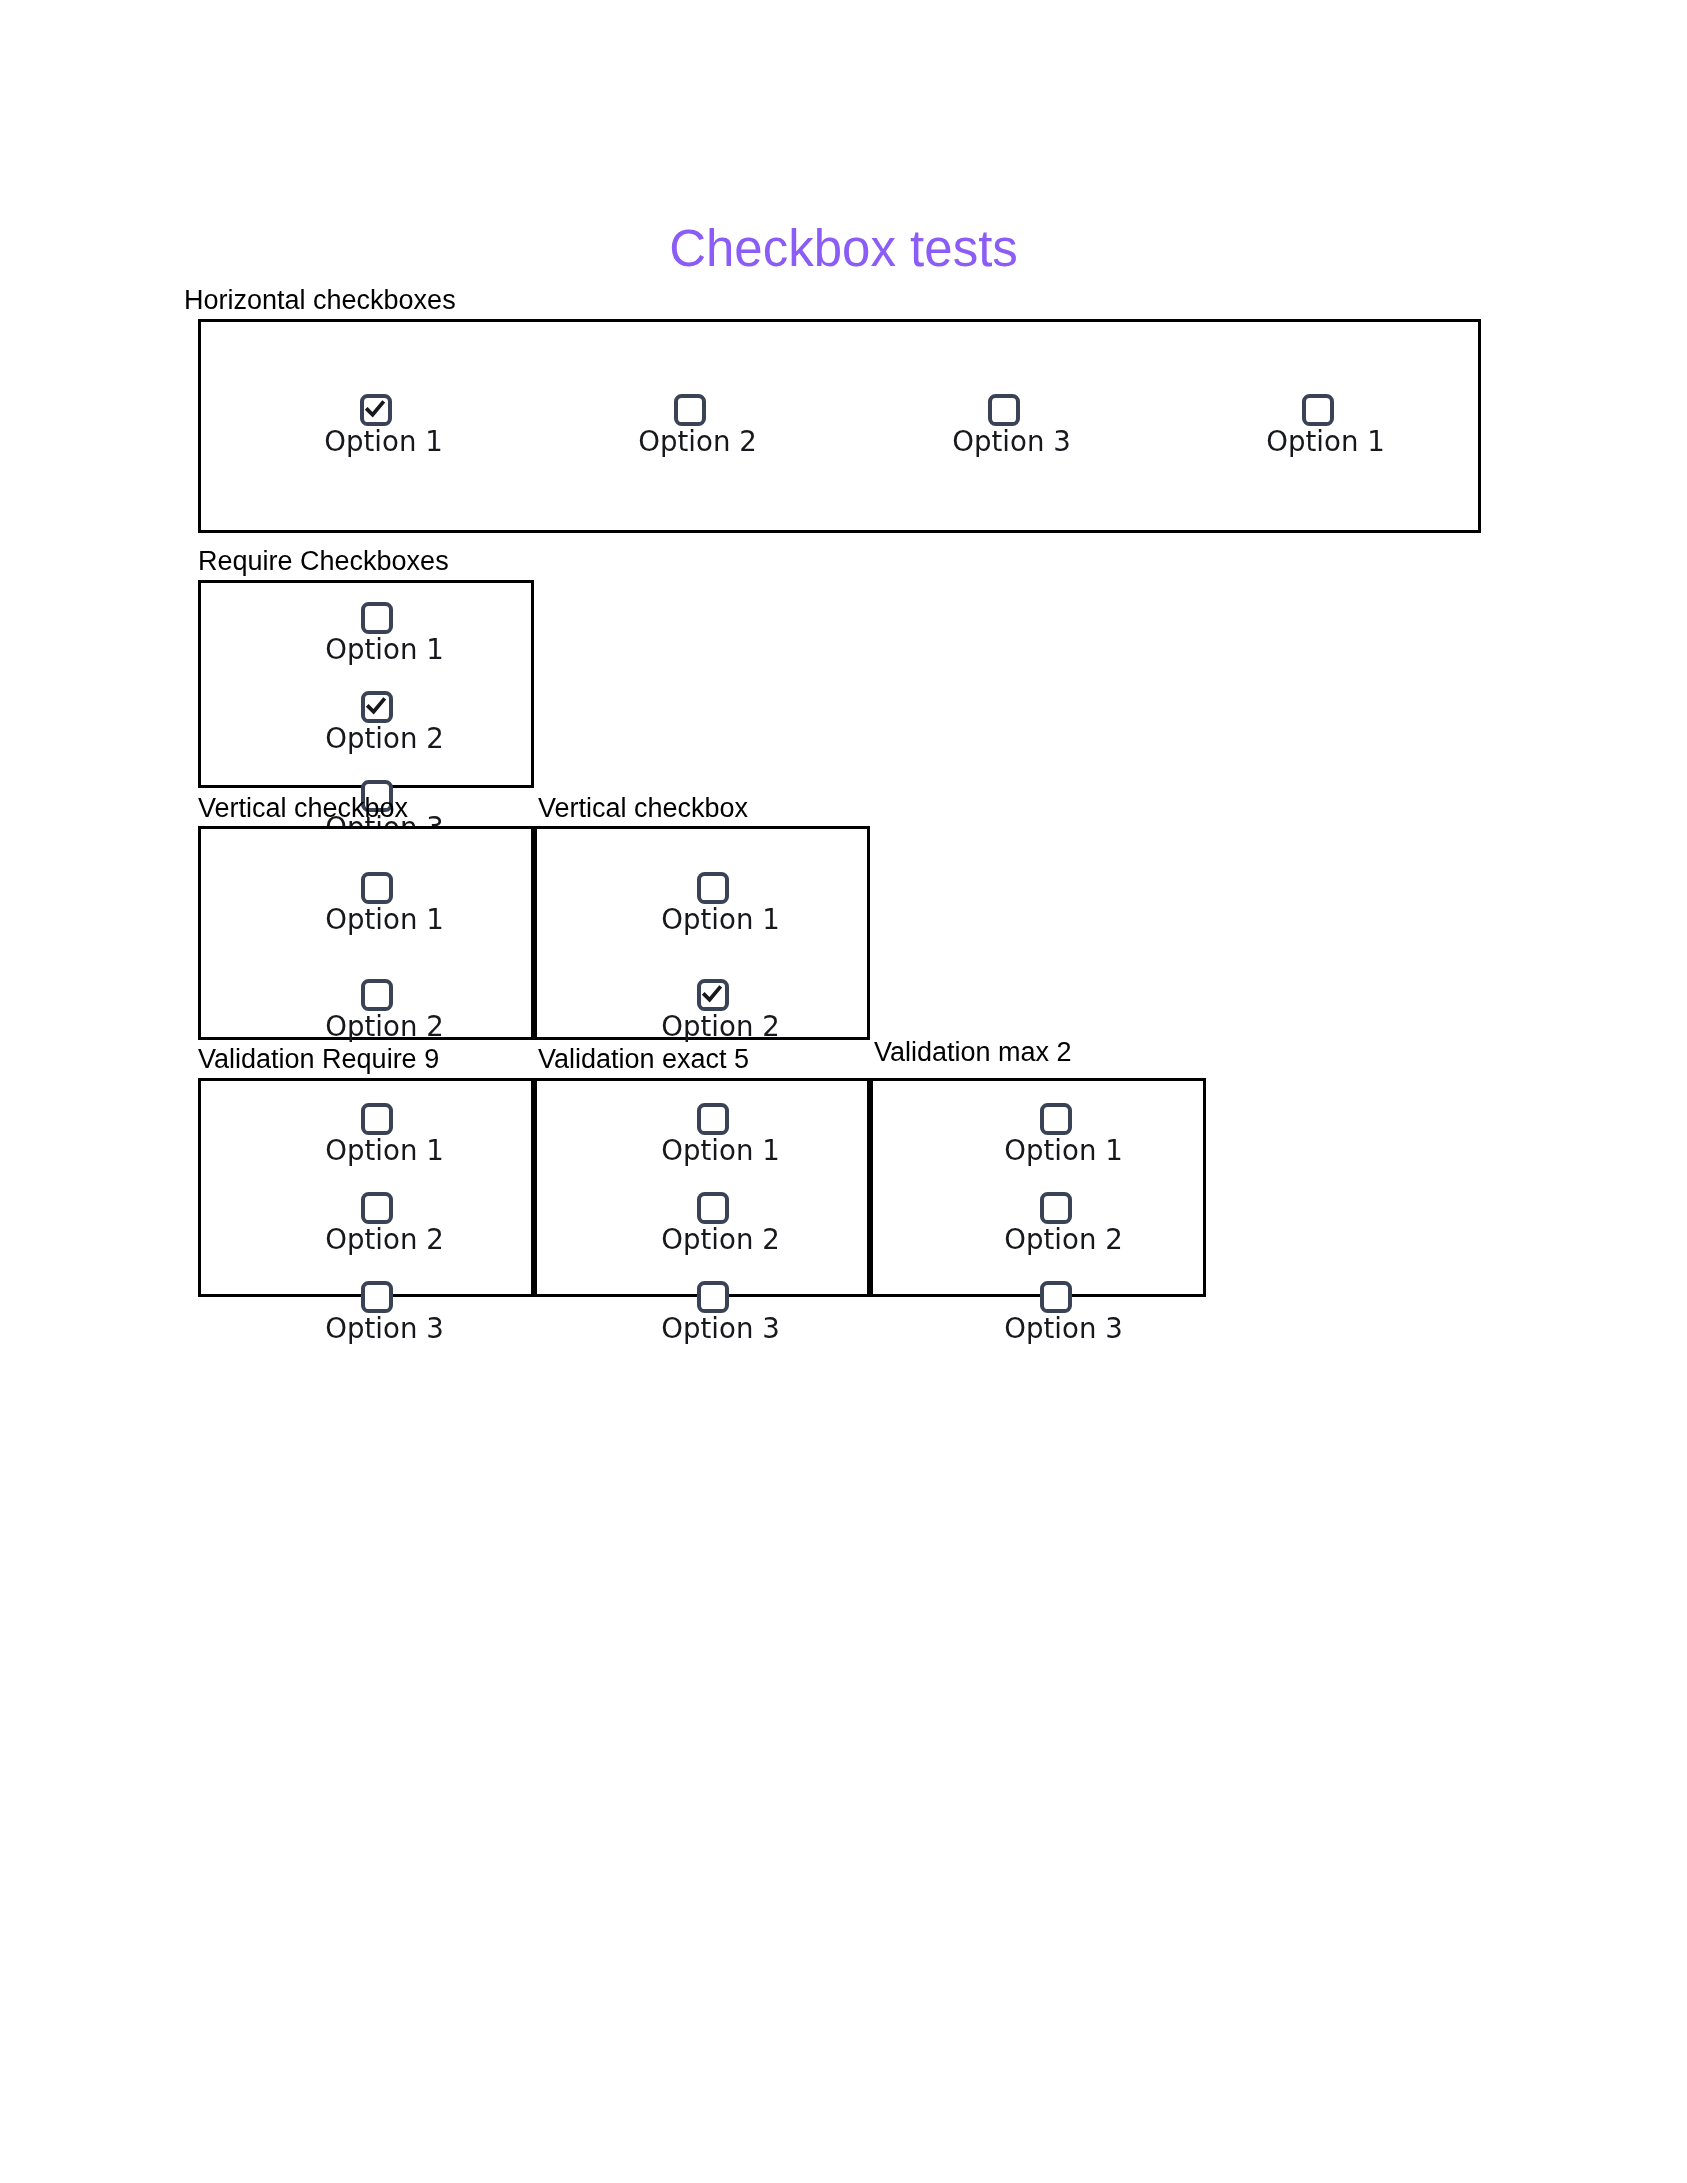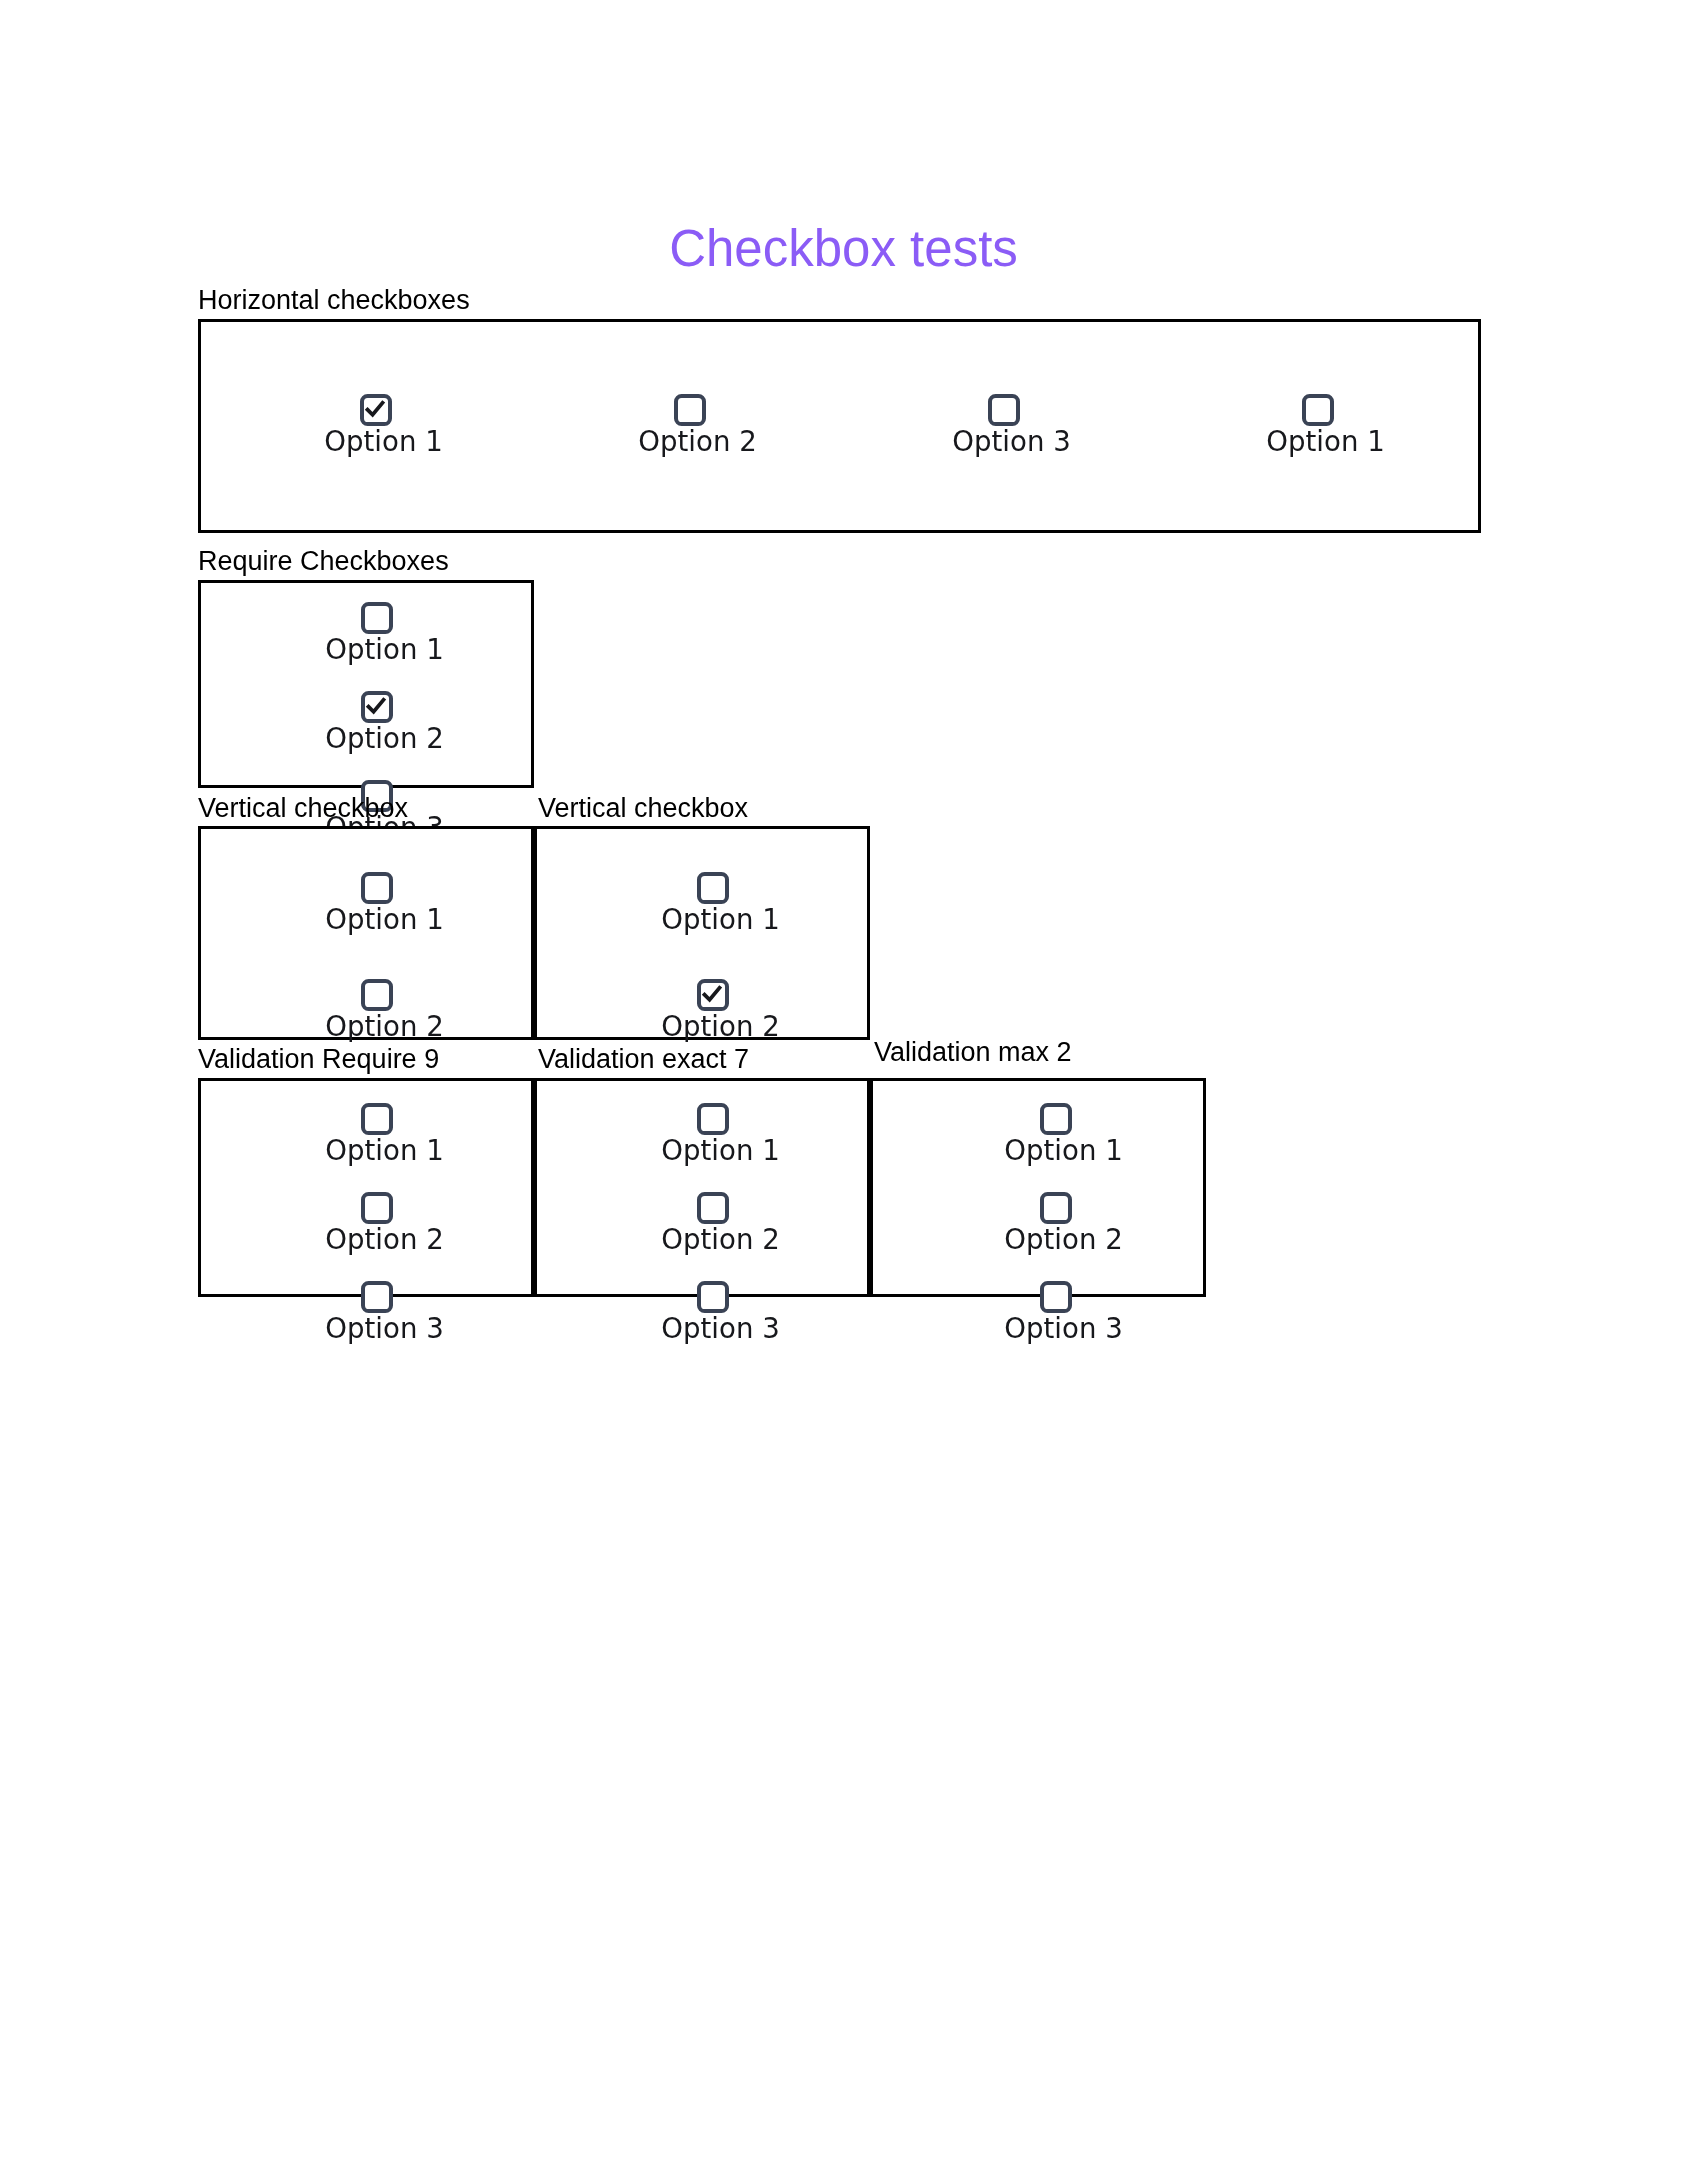--- a/index.html
+++ b/index.html
@@ -86,21 +86,21 @@
     font-size: 27.6px;
     line-height: 32px;
     color: #17181c;
     margin-left: 15px;
     font-weight: 400;
   }
 
   
   #sec-horizontal .group-label {
     position: absolute;
-    left: 198px;
+    left: 184px;
     top: 284px;
   }
   #sec-horizontal .group-box {
     position: absolute;
     left: 198px;
     top: 319px;
     width: 1283px;
     height: 214px;
   }
   #sec-horizontal .cb-row {
@@ -331,21 +331,21 @@
 
       <label class="cb-item">
         <span class="cb-box"></span>
         <span class="cb-label">Option 3</span>
       </label>
 
     </div>
   </div>
 
   <div id="sec-v2">
-    <div class="group-label">Validation exact 7</div>
+    <div class="group-label">Validation exact 5</div>
     <div class="group-box validation-box">
 
       <label class="cb-item">
         <span class="cb-box"></span>
         <span class="cb-label">Option 1</span>
       </label>
 
       <label class="cb-item">
         <span class="cb-box"></span>
         <span class="cb-label">Option 2</span>

